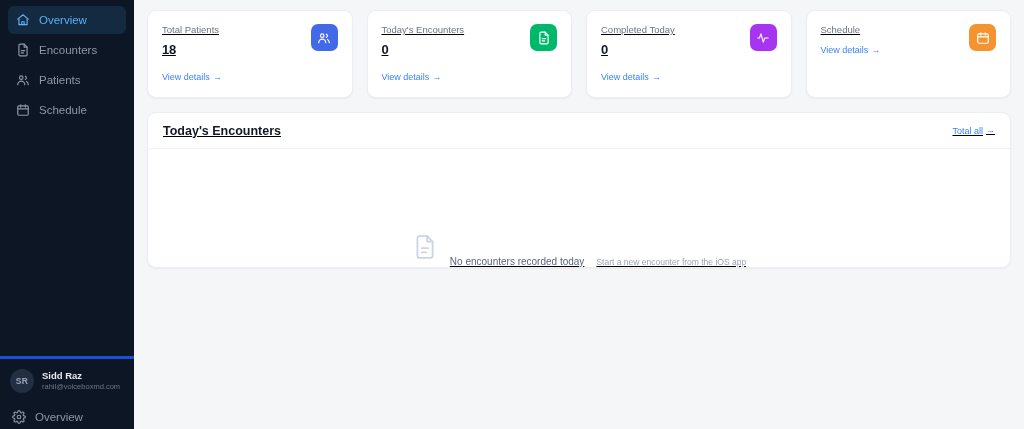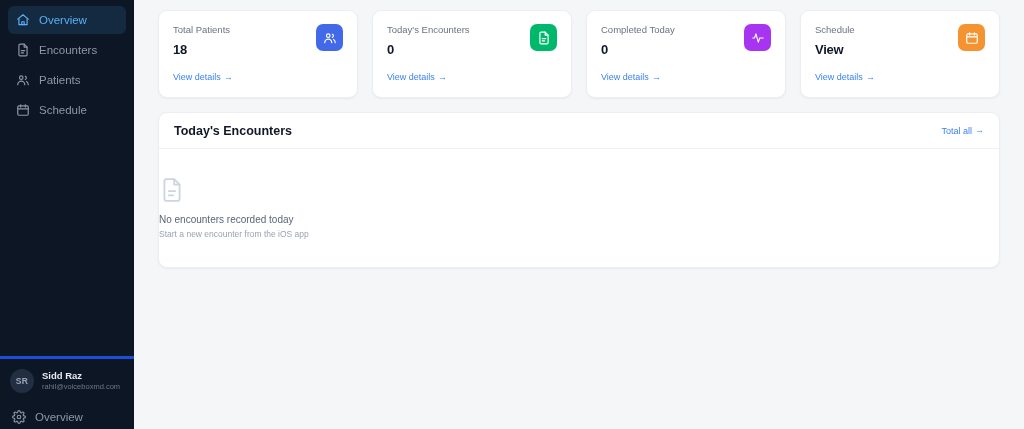--- a/index.html
+++ b/index.html
@@ -51,21 +51,21 @@
   .user-mail { color: #6c7788; font-size: 7.5px; line-height: 11px; white-space: nowrap; }
   .settings-row {
     display: flex; align-items: center; gap: 9px;
     padding: 0 2px 0 2px; height: 24px;
     color: #8d97a8; font-size: 11.5px; cursor: pointer;
   }
   .settings-row .ico { width: 14px; height: 14px; flex: 0 0 14px; }
   .settings-row .ico svg { width: 14px; height: 14px; display: block; }
 
   
-  .main { flex: 1; height: 429px; padding: 10px 24px; overflow: hidden; }
+  .main { flex: 1; height: 429px; padding: 10px 13px; overflow: hidden; text-decoration: underline; }
 
   .cards { display: flex; gap: 14px; }
   .card {
     flex: 1 1 0;
     background: #ffffff;
     border: 1px solid #eceef2;
     border-radius: 9px;
     padding: 13px 14px 11px 14px;
     box-shadow: 0 1px 2px rgba(16,24,40,.05);
     position: relative;
@@ -92,22 +92,22 @@
   .panel-head {
     height: 36px; padding: 0 15px;
     display: flex; align-items: center; justify-content: space-between;
     border-bottom: 1px solid #eef0f3;
   }
   .panel-title { color: #111827; font-size: 12.5px; font-weight: bold; }
   .panel-link { color: #3b82f6; font-size: 9px; display: inline-flex; align-items: center; gap: 3px; cursor: pointer; }
 
   .empty {
     height: 118px;
-    display: flex; flex-direction: column; align-items: flex-start; justify-content: center;
-    gap: 4px;
+    display: flex; flex-direction: row; align-items: flex-end; justify-content: center;
+    gap: 12px;
   }
   .empty-icon { color: #cdd5e0; margin-bottom: 7px; }
   .empty-icon svg { width: 26px; height: 26px; display: block; }
   .empty-title { color: #59657a; font-size: 10px; }
   .empty-sub { color: #9aa3b2; font-size: 8.5px; }
 
   .arrow { font-size: 9px; line-height: 1; }
 </style>
 </head>
 <body>
@@ -242,21 +242,20 @@
           <span>
             <svg viewBox="0 0 24 24" fill="none" stroke="#ffffff" stroke-width="2" stroke-linecap="round" stroke-linejoin="round">
               <path d="M3 12h3l2.5-7 4 14 2.5-7h6"></path>
             </svg>
           </span>
         </div>
       </div>
 
       <div class="card">
         <div class="card-label">Schedule</div>
-        <div class="card-value">View</div>
         <div class="card-link">
           <span>View details</span>
           <span class="arrow">→</span>
         </div>
         <div class="card-tile" style="background:#f59331">
           <span>
             <svg viewBox="0 0 24 24" fill="none" stroke="#ffffff" stroke-width="2" stroke-linecap="round" stroke-linejoin="round">
               <rect x="3" y="5" width="18" height="16" rx="2"></rect>
                 <path d="M3 10h18"></path>
               <path d="M8 3v4"></path>

